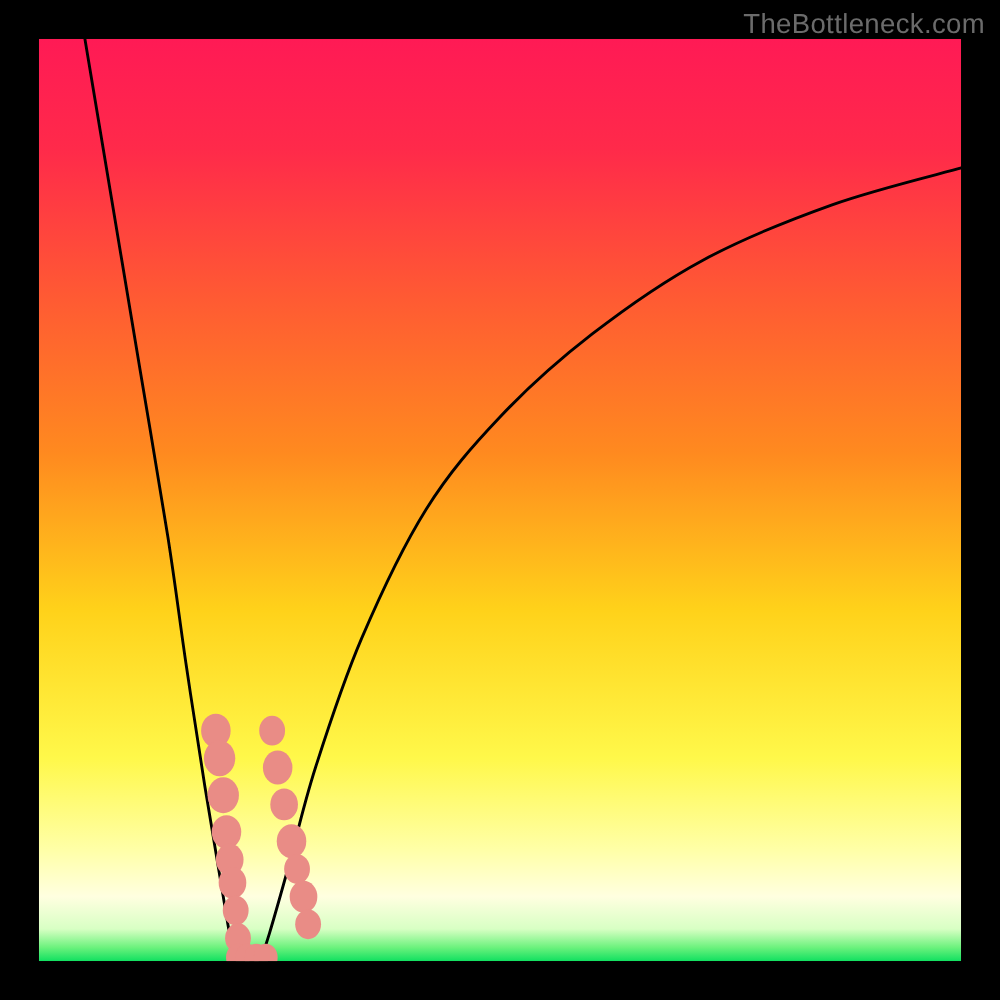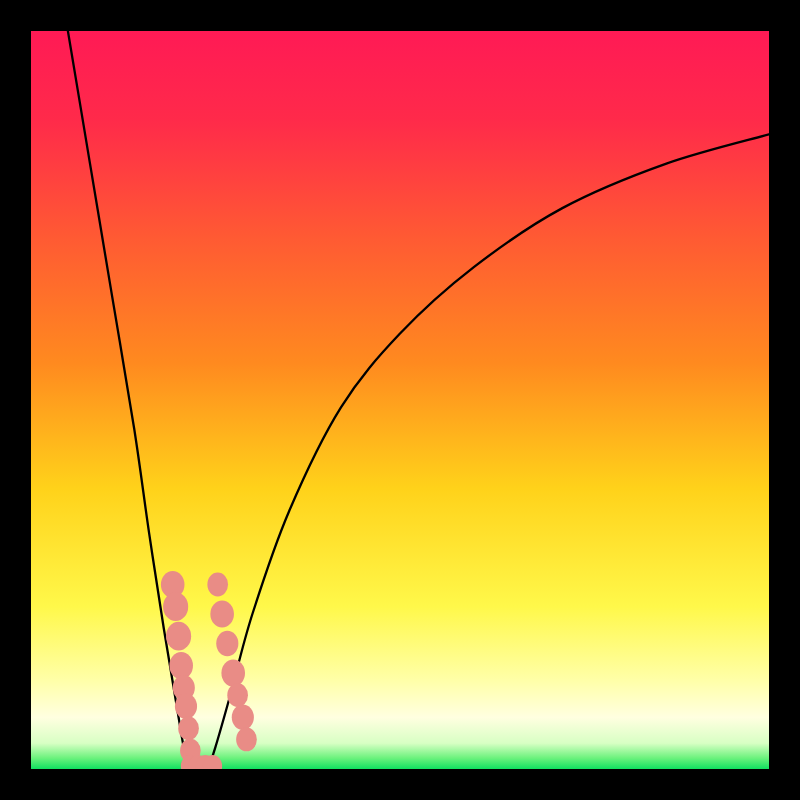--- a/index.html
+++ b/index.html
@@ -86,13 +86,14 @@
           <ellipse cx="28.700" cy="93.000" rx="1.500" ry="1.725" fill="#e98c86"></ellipse>
           <ellipse cx="29.200" cy="96.000" rx="1.400" ry="1.610" fill="#e98c86"></ellipse>
           <ellipse cx="21.600" cy="99.600" rx="1.300" ry="1.495" fill="#e98c86"></ellipse>
           <ellipse cx="22.600" cy="99.600" rx="1.300" ry="1.495" fill="#e98c86"></ellipse>
           <ellipse cx="23.600" cy="99.600" rx="1.300" ry="1.495" fill="#e98c86"></ellipse>
           <ellipse cx="24.600" cy="99.600" rx="1.300" ry="1.495" fill="#e98c86"></ellipse>
         </g>
     </svg>
   </div>
 
+  <div class="watermark">TheBottleneck.com</div>
 </div>
 
 </body></html>

